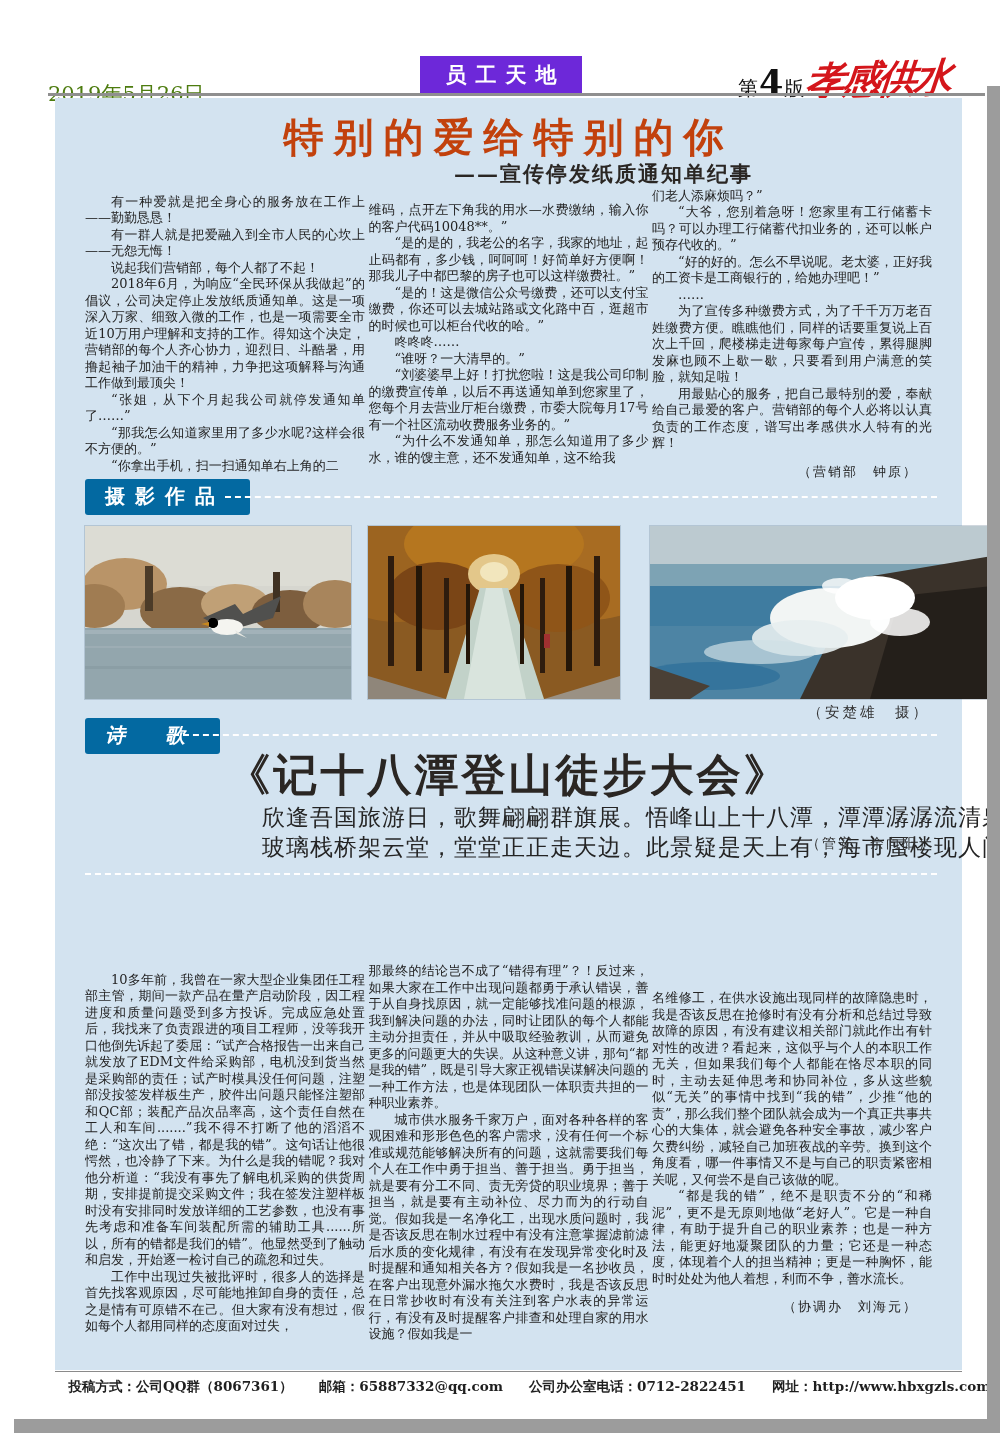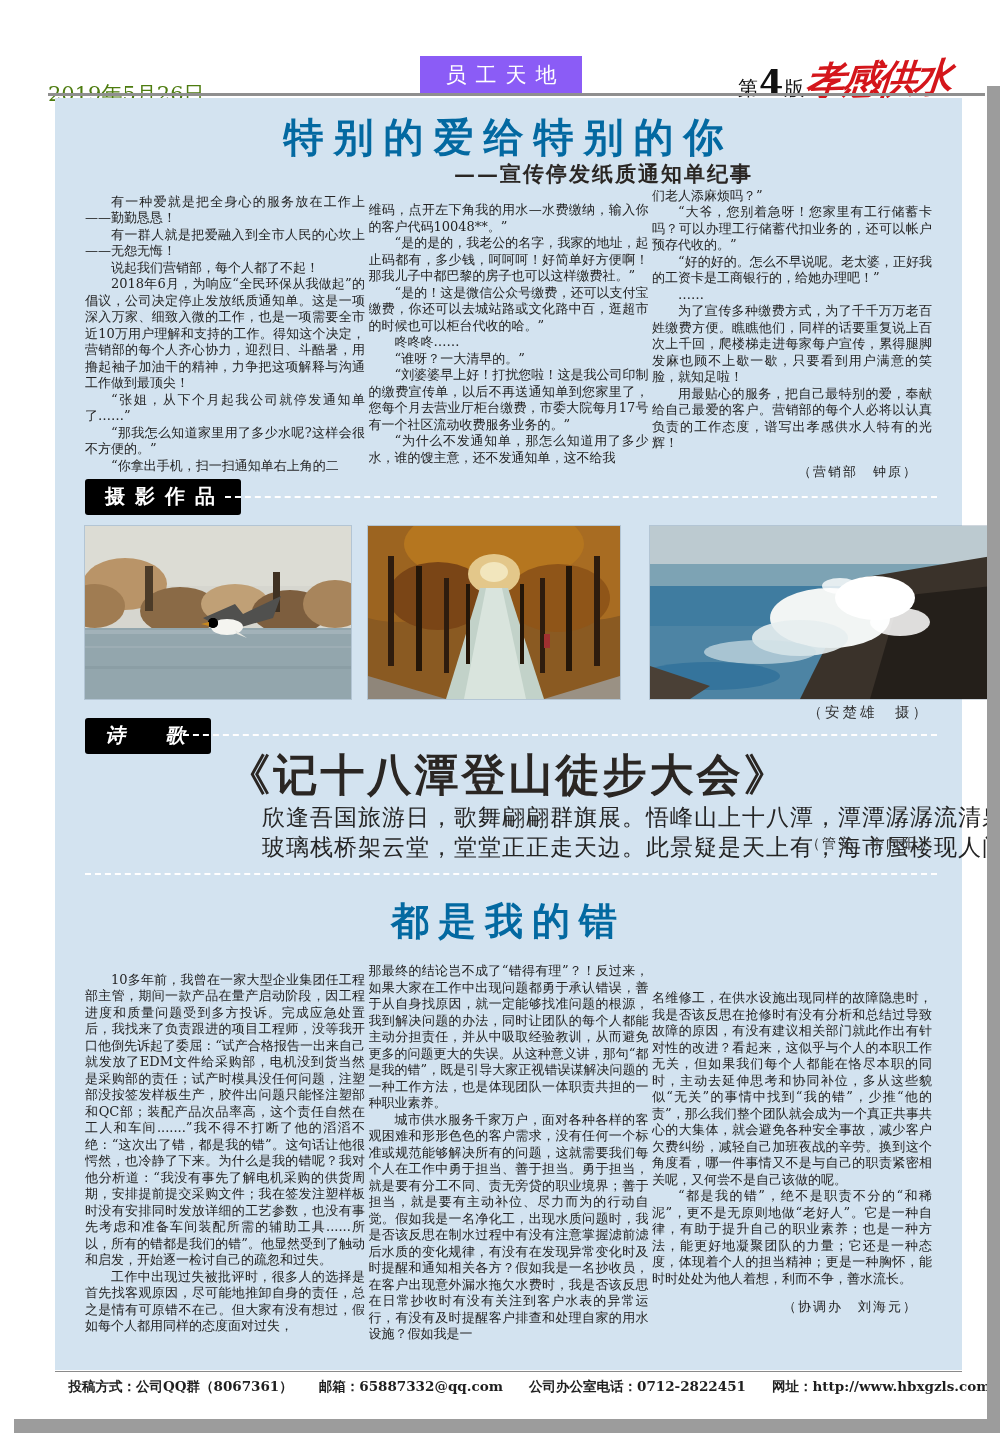--- a/index.html
+++ b/index.html
@@ -5,52 +5,52 @@
   html,body{margin:0;padding:0;}
   body{
     width:1000px;height:1433px;position:relative;background:#ffffff;
     font-family:"DejaVu Serif","Liberation Serif",serif;color:#262626;
     overflow:hidden;
   }
   
   .hdr-date{position:absolute;left:48px;top:80px;font-size:21px;color:#4d7c0f;}
   .hdr-banner{
     position:absolute;left:420px;top:56px;width:162px;height:38px;
-    background:#8b5cf6;color:#fff;display:flex;align-items:center;justify-content:center;
-    font-size:21px;font-weight:normal;letter-spacing:9px;padding-left:9px;box-sizing:border-box;
+    background:#6d28d9;color:#fff;display:flex;align-items:center;justify-content:center;
+    font-size:21px;font-weight:bold;letter-spacing:9px;padding-left:9px;box-sizing:border-box;
   }
   .hdr-pageno{position:absolute;left:738px;top:62px;font-size:20px;color:#111;display:flex;align-items:baseline;}
   .hdr-pageno .big{font-size:35px;font-weight:bold;margin:0 1px;}
   .hdr-masthead{
     position:absolute;left:806px;top:52px;width:175px;height:52px;
     color:#d4161b;font-size:39px;font-weight:bold;font-style:italic;
     transform:skewX(-7deg) rotate(-2deg);letter-spacing:-3px;white-space:nowrap;
     font-family:"DejaVu Serif",serif;
   }
   .hdr-rule{position:absolute;left:48px;top:93px;width:937px;height:3px;background:#8f8f8f;}
 
   
   .sheet{position:absolute;left:55px;top:98px;width:907px;height:1272px;background:#d3e3f0;}
 
-  .a-title{position:absolute;left:0;width:100%;text-align:center;font-weight:bold;color:#0369a1;}
+  .a-title{position:absolute;left:0;width:100%;text-align:center;font-weight:bold;color:#c2410c;}
   .title1{top:12px;font-size:40px;letter-spacing:10px;}
   .subtitle1{position:absolute;left:0;width:100%;top:62px;text-align:center;font-size:21px;font-weight:bold;letter-spacing:2px;transform:translateX(95px);color:#2a2623;}
   .title2{top:798px;font-size:38px;letter-spacing:9px;}
 
   .cols{position:absolute;left:30px;width:847px;display:flex;gap:3.5px;align-items:center;}
   .cols1{top:88px;height:296px;overflow:hidden;}
   .cols2{top:848px;height:414px;overflow:hidden;}
   .col{width:280px;font-size:13px;line-height:16.5px;text-align:justify;color:#242424;overflow:hidden;}
   .col p{margin:0;text-indent:2em;}
   .col p.cont{text-indent:0;}
   .byline{text-align:right;text-indent:0 !important;padding-right:14px;margin-top:12px !important;letter-spacing:2px;}
 
   .tag{
-    position:absolute;left:30px;background:#000000;color:#ffffff;font-weight:bold;
-    font-size:20px;letter-spacing:10px;padding:4px 16px 5px 20px;border-radius:3px;white-space:nowrap;
+    position:absolute;left:30px;background:#0369a1;color:#ffffff;font-weight:bold;
+    font-size:20px;letter-spacing:10px;padding:4px 25px 5px 20px;border-radius:3px;white-space:nowrap;
   }
   .tag-photo{top:381px;}
   .tag-poem{top:620px;font-style:italic;}
   .dash{position:absolute;border-top:2.5px dashed #ffffff;height:0;}
   .dash1{left:170px;right:25px;top:398px;}
   .dash2{left:118px;right:25px;top:636px;}
   .dash3{left:30px;right:25px;top:775px;}
 
   .photo{position:absolute;top:428px;height:173px;box-shadow:0 0 0 1px rgba(120,140,160,.35);}
   .photo svg{display:block;width:100%;height:100%;}
@@ -196,21 +196,20 @@
   <div class="photo-credit">（安楚雄　摄）</div>
 
   <div class="tag tag-poem">诗　歌</div>
   <div class="dash dash2"></div>
   <div class="poem-title">《记十八潭登山徒步大会》</div>
   <div class="poem-line poem-l1">欣逢吾国旅游日，歌舞翩翩群旗展。悟峰山上十八潭，潭潭潺潺流清泉。</div>
   <div class="poem-line poem-l2">玻璃栈桥架云堂，堂堂正正走天边。此景疑是天上有，海市蜃楼现人间。</div>
   <div class="poem-credit">（管安　余向阳）</div>
   <div class="dash dash3"></div>
 
-  <div class="a-title title2">都是我的错</div>
   <div class="cols cols2">
     <div class="col">
       <p>10多年前，我曾在一家大型企业集团任工程部主管，期间一款产品在量产启动阶段，因工程进度和质量问题受到多方投诉。完成应急处置后，我找来了负责跟进的项目工程师，没等我开口他倒先诉起了委屈：“试产合格报告一出来自己就发放了EDM文件给采购部，电机没到货当然是采购部的责任；试产时模具没任何问题，注塑部没按签发样板生产，胶件出问题只能怪注塑部和QC部；装配产品次品率高，这个责任自然在工人和车间.......”我不得不打断了他的滔滔不绝：“这次出了错，都是我的错”。这句话让他很愕然，也冷静了下来。为什么是我的错呢？我对他分析道：“我没有事先了解电机采购的供货周期，安排提前提交采购文件；我在签发注塑样板时没有安排同时发放详细的工艺参数，也没有事先考虑和准备车间装配所需的辅助工具......所以，所有的错都是我们的错”。他显然受到了触动和启发，开始逐一检讨自己的疏忽和过失。</p>
       <p>工作中出现过失被批评时，很多人的选择是首先找客观原因，尽可能地推卸自身的责任，总之是情有可原错不在己。但大家有没有想过，假如每个人都用同样的态度面对过失，</p>
     </div>
     <div class="col">
       <p class="cont">那最终的结论岂不成了“错得有理”？！反过来，如果大家在工作中出现问题都勇于承认错误，善于从自身找原因，就一定能够找准问题的根源，我到解决问题的办法，同时让团队的每个人都能主动分担责任，并从中吸取经验教训，从而避免更多的问题更大的失误。从这种意义讲，那句“都是我的错”，既是引导大家正视错误谋解决问题的一种工作方法，也是体现团队一体职责共担的一种职业素养。</p>
       <p>城市供水服务千家万户，面对各种各样的客观困难和形形色色的客户需求，没有任何一个标准或规范能够解决所有的问题，这就需要我们每个人在工作中勇于担当、善于担当。勇于担当，就是要有分工不同、责无旁贷的职业境界；善于担当，就是要有主动补位、尽力而为的行动自觉。假如我是一名净化工，出现水质问题时，我是否该反思在制水过程中有没有注意掌握滤前滤后水质的变化规律，有没有在发现异常变化时及时提醒和通知相关各方？假如我是一名抄收员，在客户出现意外漏水拖欠水费时，我是否该反思在日常抄收时有没有关注到客户水表的异常运行，有没有及时提醒客户排查和处理自家的用水设施？假如我是一</p>
     </div>
     <div class="col">

